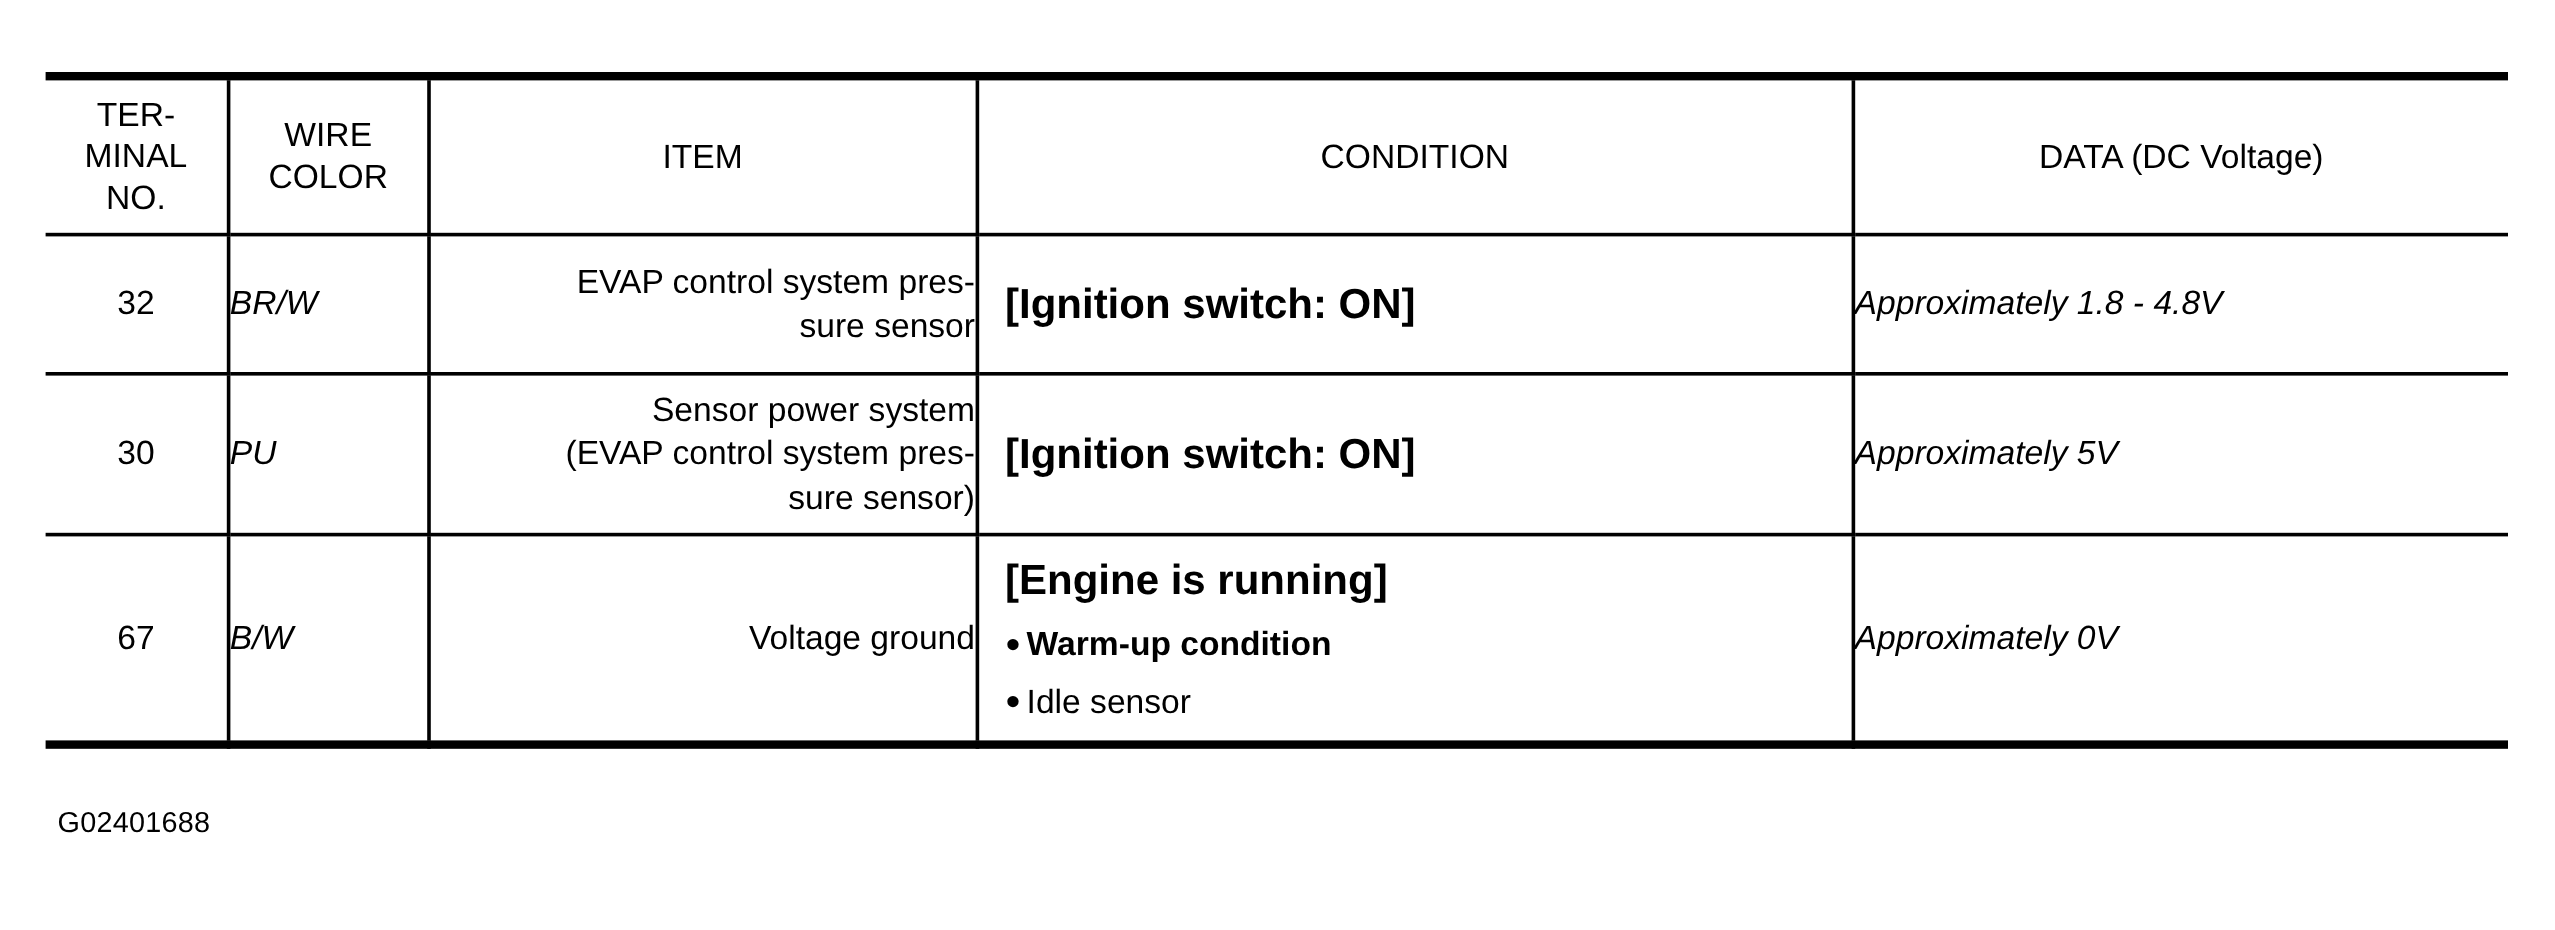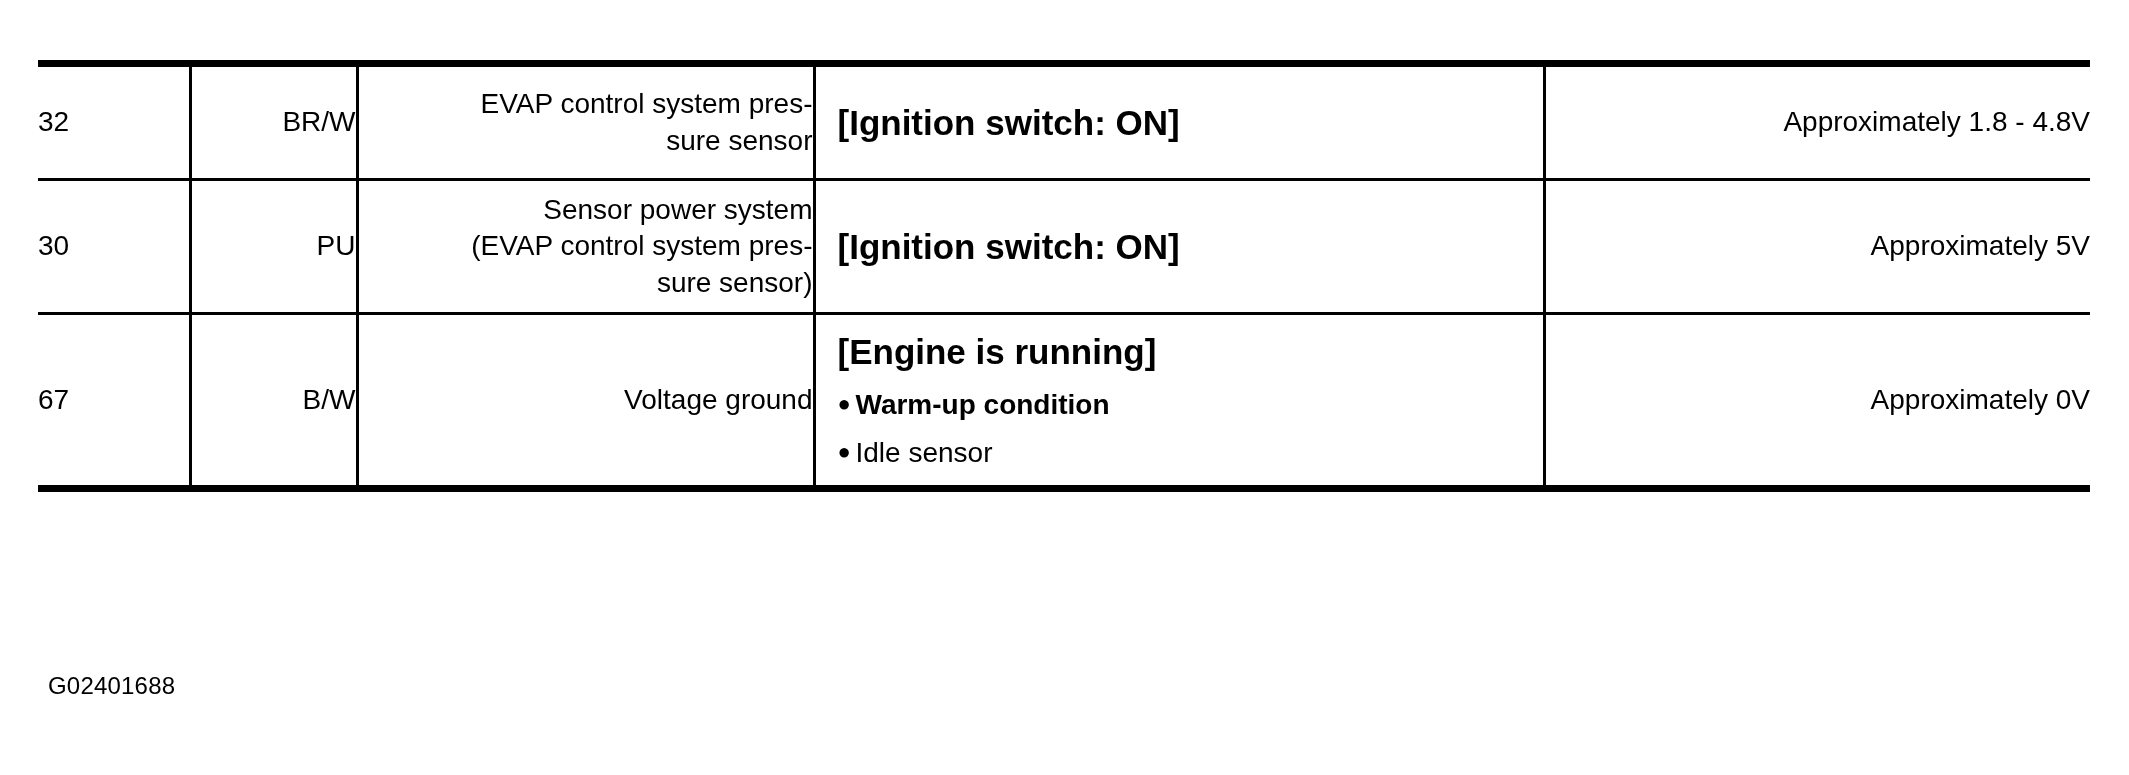--- a/index.html
+++ b/index.html
@@ -67,30 +67,32 @@
     padding: 16px 6px 18px 6px;
   }
   .hdr-cell.multi {
     line-height: 1.22;
   }
   .body-cell {
     font-size: 28px;
     line-height: 1.30;
   }
   .cell-center {
+    text-align: center;
     padding: 10px 6px;
   }
   .cell-left {
     text-align: right;
     padding: 14px 0 14px 20px;
     margin-left: 17px;
   }
   .cell-left-pad {
-    text-align: right;
+    text-align: left;
     padding: 14px 0 14px 22px;
+    font-style: italic;
   }
   .cond-block {
     padding: 14px 0 14px 22px;
   }
   .cond-line {
     font-size: 35px;
     font-weight: bold;
     line-height: 1.30;
     margin: 0 0 12px 0;
   }
@@ -129,20 +131,34 @@
 <div class="page">
   <table class="spec">
     <colgroup>
       <col class="c0">
         <col class="c1">
         <col class="c2">
         <col class="c3">
         <col class="c4">
     </colgroup>
     <tbody>
+      <tr class="row-h1">
+        <td class="hdr-cell multi">
+          <div>TER-</div>
+          <div>MINAL</div>
+          <div>NO.</div>
+        </td>
+        <td class="hdr-cell multi">
+          <div>WIRE</div>
+          <div>COLOR</div>
+        </td>
+        <td class="hdr-cell">ITEM</td>
+        <td class="hdr-cell">CONDITION</td>
+        <td class="hdr-cell">DATA (DC Voltage)</td>
+      </tr>
 
       <tr class="row-h2">
         <td class="body-cell cell-center">32</td>
         <td class="body-cell cell-left-pad">BR/W</td>
         <td class="body-cell cell-left">
           <div>EVAP control system pres-</div>
           <div>sure sensor</div>
         </td>
         <td class="body-cell">
           <div class="cond-block">

